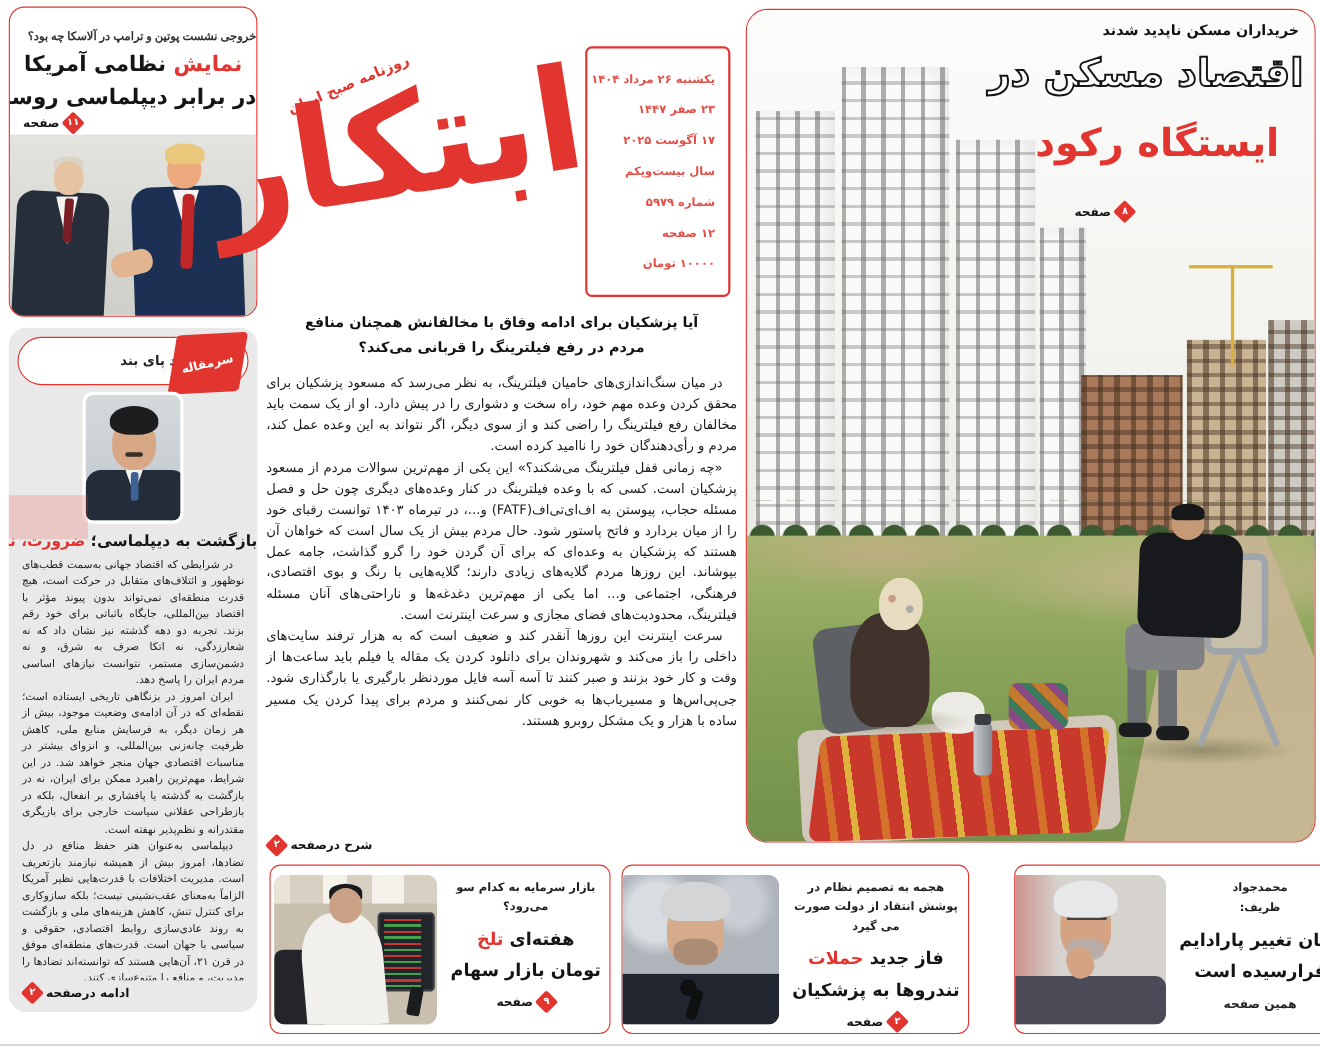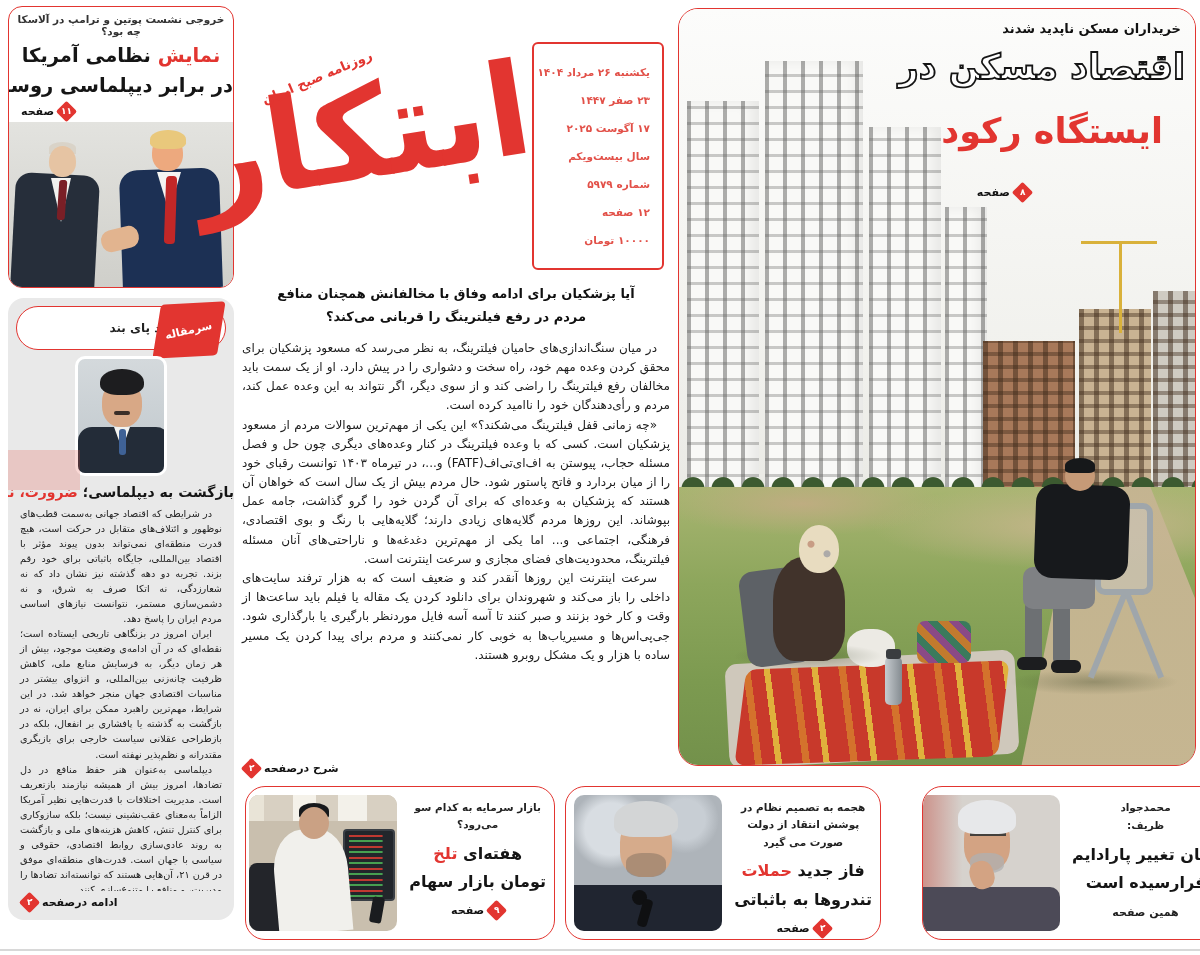--- a/index.html
+++ b/index.html
@@ -16,21 +16,21 @@
   .pbadge{display:flex;align-items:center;gap:5px;}
   .diamond{width:15px;height:15px;background:var(--red);transform:rotate(45deg);
            display:flex;align-items:center;justify-content:center;border-radius:2px;flex:0 0 auto;}
   .diamond i{transform:rotate(-45deg);font-style:normal;color:#fff;font-size:9px;font-weight:bold;line-height:1;}
   .plabel{font-size:11px;font-weight:bold;color:#111;}
   .redtxt{color:var(--red);}
 
   
   #topleft{position:absolute;left:8px;top:6px;width:226px;height:282px;border:1.5px solid var(--red);
            border-radius:14px;overflow:hidden;background:#fff;}
-  #topleft .kicker{margin-top:6px;text-align:center;font-size:10.5px;font-weight:bold;color:#333;}
+  #topleft .kicker{margin-top:19px;text-align:right;font-size:10.5px;font-weight:bold;color:#333;font-family:Liberation Serif, serif;}
   #topleft .head{margin-top:4px;text-align:center;font-size:19.5px;font-weight:bold;color:var(--ink);line-height:1.55;white-space:nowrap;}
   #topleft .pbadge{position:absolute;left:12px;top:97px;}
   .scene-pt{position:absolute;left:0;right:0;bottom:0;top:115px;background:linear-gradient(180deg,#e3e3df,#cfcfca);}
   .scene-pt div{position:absolute;}
   .pt-head1{left:40px;top:24px;width:27px;height:31px;background:#e6c4a3;border-radius:50% 50% 46% 46%;}
   .pt-hair1{left:40px;top:20px;width:27px;height:12px;background:#d9d3c8;border-radius:50% 50% 0 0;}
   .pt-body1{left:4px;top:52px;width:84px;height:120px;background:#262e3a;border-radius:16px 16px 0 0;transform:rotate(3deg);}
   .pt-shirt1{left:42px;top:56px;width:20px;height:44px;background:#f2f2ef;clip-path:polygon(0 0,100% 0,50% 100%);}
   .pt-tie1{left:49px;top:58px;width:8px;height:40px;background:#7a1f26;border-radius:3px;transform:rotate(4deg);}
   .pt-hair2{left:141px;top:8px;width:36px;height:19px;background:#e9c87c;border-radius:50% 50% 30% 30%;}
@@ -140,21 +140,21 @@
            background:linear-gradient(90deg,#c6cbcf,#848b90);}
   .thermos::before{content:"";position:absolute;left:1px;top:-8px;width:15px;height:10px;background:#3a3d40;border-radius:3px;}
   .ps-overlay{position:absolute;inset:0;z-index:5;}
   .ps-kicker{position:absolute;right:14px;top:12px;font-size:13px;font-weight:bold;color:#111;}
   .ps-outline{position:absolute;right:10px;top:38px;font-size:35px;font-weight:bold;color:#fff;
               -webkit-text-stroke:1.8px #151515;white-space:nowrap;}
   .ps-red{position:absolute;right:32px;top:102px;font-size:35px;font-weight:bold;color:var(--red);white-space:nowrap;}
   .ps-badge{position:absolute;right:165px;top:176px;}
 
   
-  .bbox{position:absolute;top:786px;height:154px;border:1.5px solid var(--red);border-radius:20px;
+  .bbox{position:absolute;top:786px;height:154px;border:1.5px solid var(--red);border-radius:10px;
         background:#fff;display:flex;overflow:hidden;padding-left:24px;}
   .bbox .txt{flex:1;padding:12px 8px 6px 4px;display:flex;flex-direction:column;align-items:center;text-align:center;}
   .bbox .kick{font-size:10.5px;font-weight:bold;color:#222;line-height:1.65;}
   .bbox .bh{margin-top:6px;font-size:16px;font-weight:bold;color:var(--ink);line-height:1.8;white-space:nowrap;}
   .bbox .pbadge{margin-top:6px;}
   .bphoto{flex:0 0 148px;margin:8px;border-radius:10px;position:relative;overflow:hidden;}
   .bphoto div{position:absolute;}
   
   .stk{background:#c9bfae;}
   .stk .shelf{left:0;top:0;width:100%;height:26px;background:#d8d0c2;
@@ -363,21 +363,21 @@
       <div class="head"></div>
       <div class="phone"></div>
     </div>
   </div>
 
   <div class="bbox" id="b-pez">
     <div class="txt">
       <div class="kick">هجمه به تصمیم نظام در پوشش انتقاد از دولت صورت می گیرد</div>
       <div class="bh">
         <div><span>فاز جدید </span><span class="redtxt">حملات</span></div>
-        <div>تندروها به باثباتی</div>
+        <div>تندروها به پزشکیان</div>
       </div>
       <div class="pbadge">
         <span class="diamond">
             <i>۲</i>
           </span>
         <span class="plabel">صفحه</span>
       </div>
     </div>
     <div class="bphoto pez">
       <div class="body"></div>

